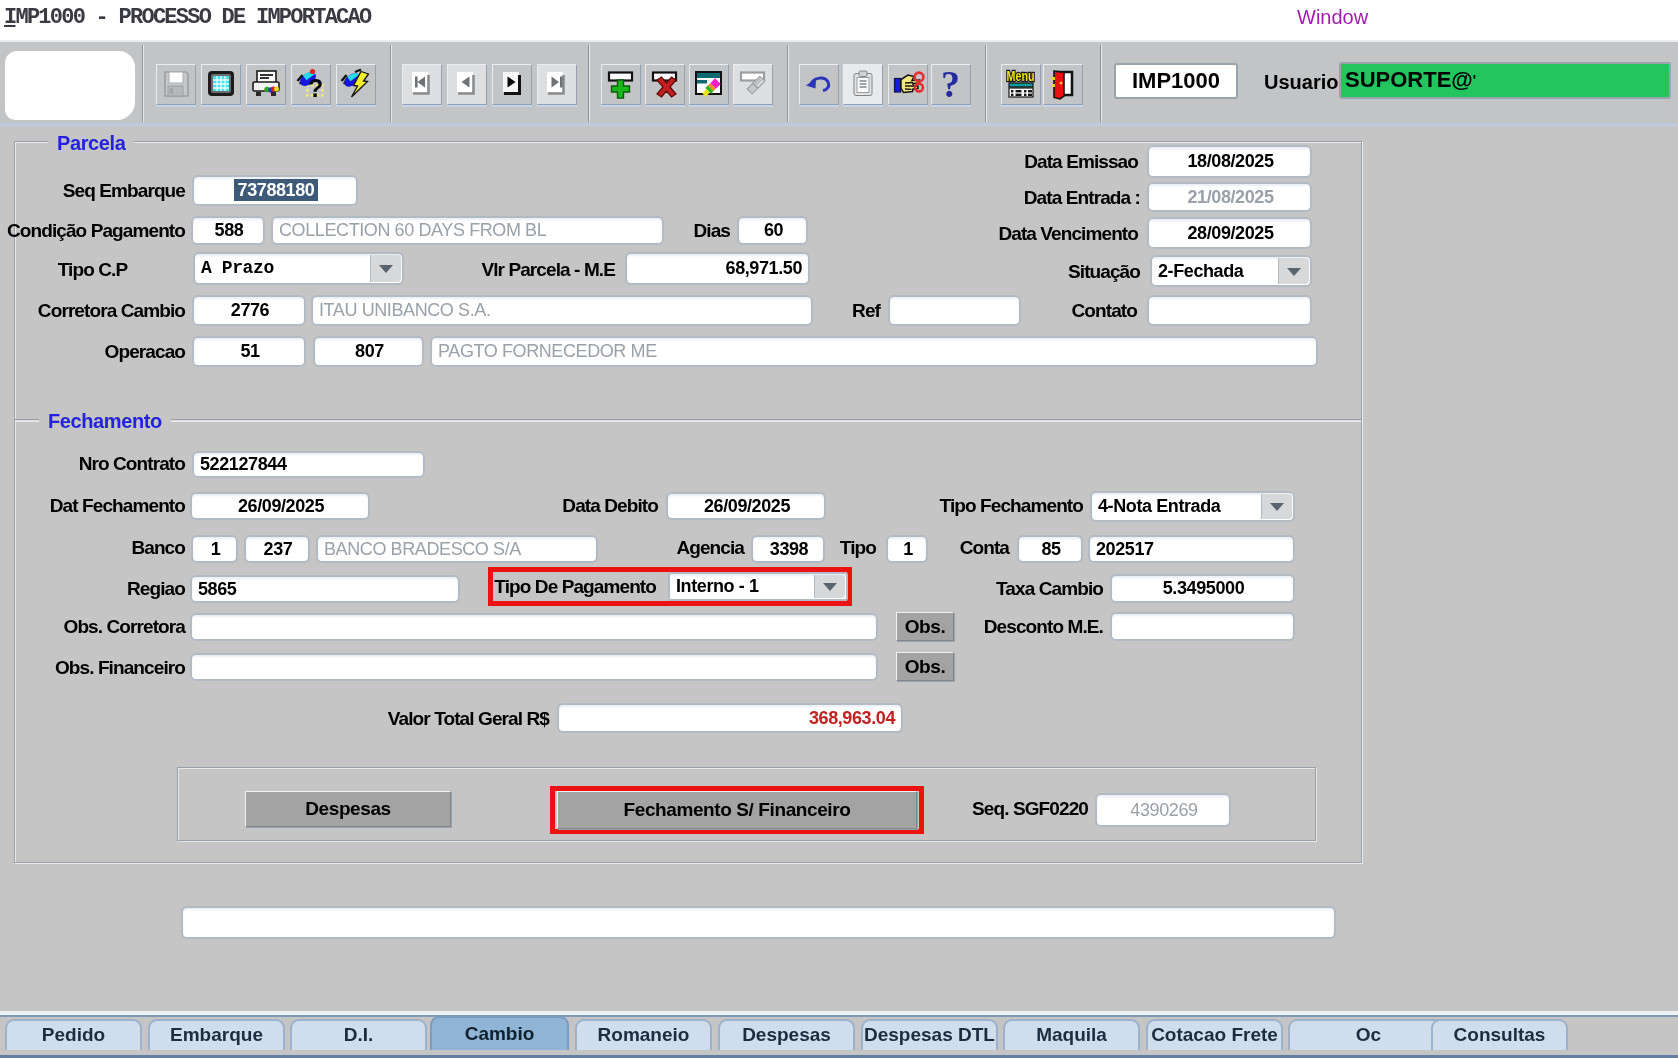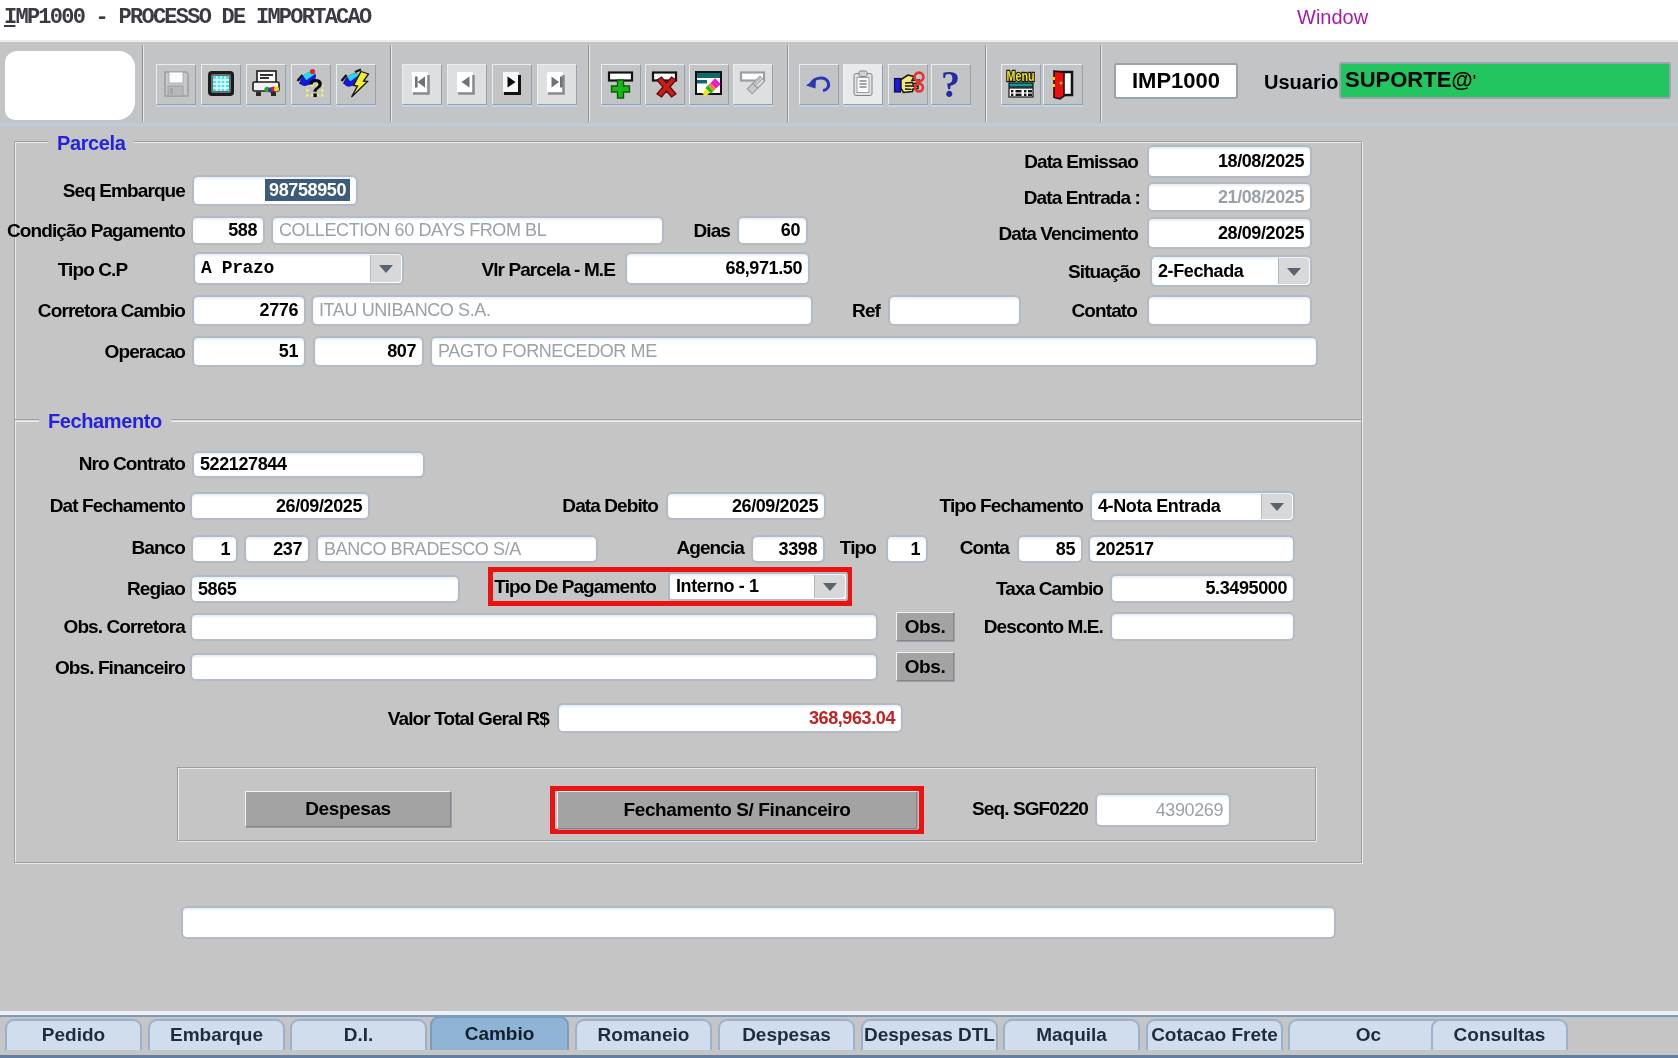--- a/index.html
+++ b/index.html
@@ -7,21 +7,21 @@
        font-family:"Liberation Sans",sans-serif;}
   .abs{position:absolute;}
   
   .lb{position:absolute;font:bold 19px "Liberation Sans",sans-serif;color:#000;
       letter-spacing:-0.9px;white-space:nowrap;text-align:right;line-height:24px;}
   
   .f{position:absolute;background:#fff;border:2px solid #b2bac4;border-radius:6px;
      box-sizing:border-box;font:bold 18px "Liberation Sans",sans-serif;color:#000;
      letter-spacing:-0.4px;white-space:nowrap;overflow:hidden;padding:0 6px;
      box-shadow:inset 0 2px 2px rgba(120,150,190,.15);}
-  .c{text-align:right;padding-left:8px;}
+  .c{text-align:center;padding-left:8px;}
   .r{text-align:right;}
   .g{color:#9aa1a8;font-weight:normal;}
   
   .ar{position:absolute;top:1px;bottom:1px;right:1px;width:30px;background:#d6d8da;
       border-left:1px solid #b2bac4;border-radius:0 4px 4px 0;}
   .ar::after{content:"";position:absolute;left:50%;top:50%;margin:-3.5px 0 0 -7px;
       border:7px solid transparent;border-top:8px solid #5a646e;border-bottom:none;}
   
   .tb{position:absolute;top:64px;width:40px;height:41px;background:#c2c4c6;
       border:1px solid;border-color:#e8edf3 #93a1b3 #93a1b3 #e8edf3;
@@ -271,21 +271,21 @@
 <div class="lb" style="left:430px;top:258px;width:185px;">Vlr Parcela - M.E</div>
 <div class="lb" style="left:0px;top:299px;width:185px;">Corretora Cambio</div>
 <div class="lb" style="left:800px;top:299px;width:80px;">Ref</div>
 <div class="lb" style="left:1000px;top:299px;width:137px;">Contato</div>
 <div class="lb" style="left:0px;top:340px;width:185px;">Operacao</div>
 <div class="lb" style="left:950px;top:150px;width:188px;">Data Emissao</div>
 <div class="lb" style="left:950px;top:186px;width:190px;">Data Entrada :</div>
 <div class="lb" style="left:950px;top:222px;width:188px;">Data Vencimento</div>
 <div class="lb" style="left:950px;top:260px;width:190px;">Situação</div>
 
-<div class="f c" style="left:192px;top:175px;width:166px;height:31px;line-height:27px;"><span style="background:#3d5b79;color:#fff;padding:1px 4px;">98758950</span></div>
+<div class="f c" style="left:192px;top:175px;width:166px;height:31px;line-height:27px;"><span style="background:#3d5b79;color:#fff;padding:1px 4px;">73788180</span></div>
 <div class="f c" style="left:1147px;top:145px;width:165px;height:33px;line-height:29px;">18/08/2025</div>
 <div class="f c g" style="left:1147px;top:182px;width:165px;height:30px;line-height:26px;font-weight:bold;">21/08/2025</div>
 <div class="f c" style="left:191px;top:216px;width:74px;height:29px;line-height:25px;">588</div>
 <div class="f g" style="left:271px;top:216px;width:393px;height:29px;line-height:25px;">COLLECTION 60 DAYS FROM BL</div>
 <div class="f c" style="left:737px;top:216px;width:71px;height:29px;line-height:25px;">60</div>
 <div class="f c" style="left:1147px;top:217px;width:165px;height:32px;line-height:28px;">28/09/2025</div>
 <div class="f" style="left:193px;top:252px;width:211px;height:33px;line-height:29px;font-family:Liberation Mono, monospace;">A Prazo<span class="ar"></span></div>
 <div class="f r" style="left:625px;top:252px;width:185px;height:33px;line-height:29px;">68,971.50</div>
 <div class="f" style="left:1150px;top:255px;width:162px;height:32px;line-height:28px;">2-Fechada<span class="ar"></span></div>
 <div class="f c" style="left:192px;top:295px;width:114px;height:31px;line-height:27px;">2776</div>

